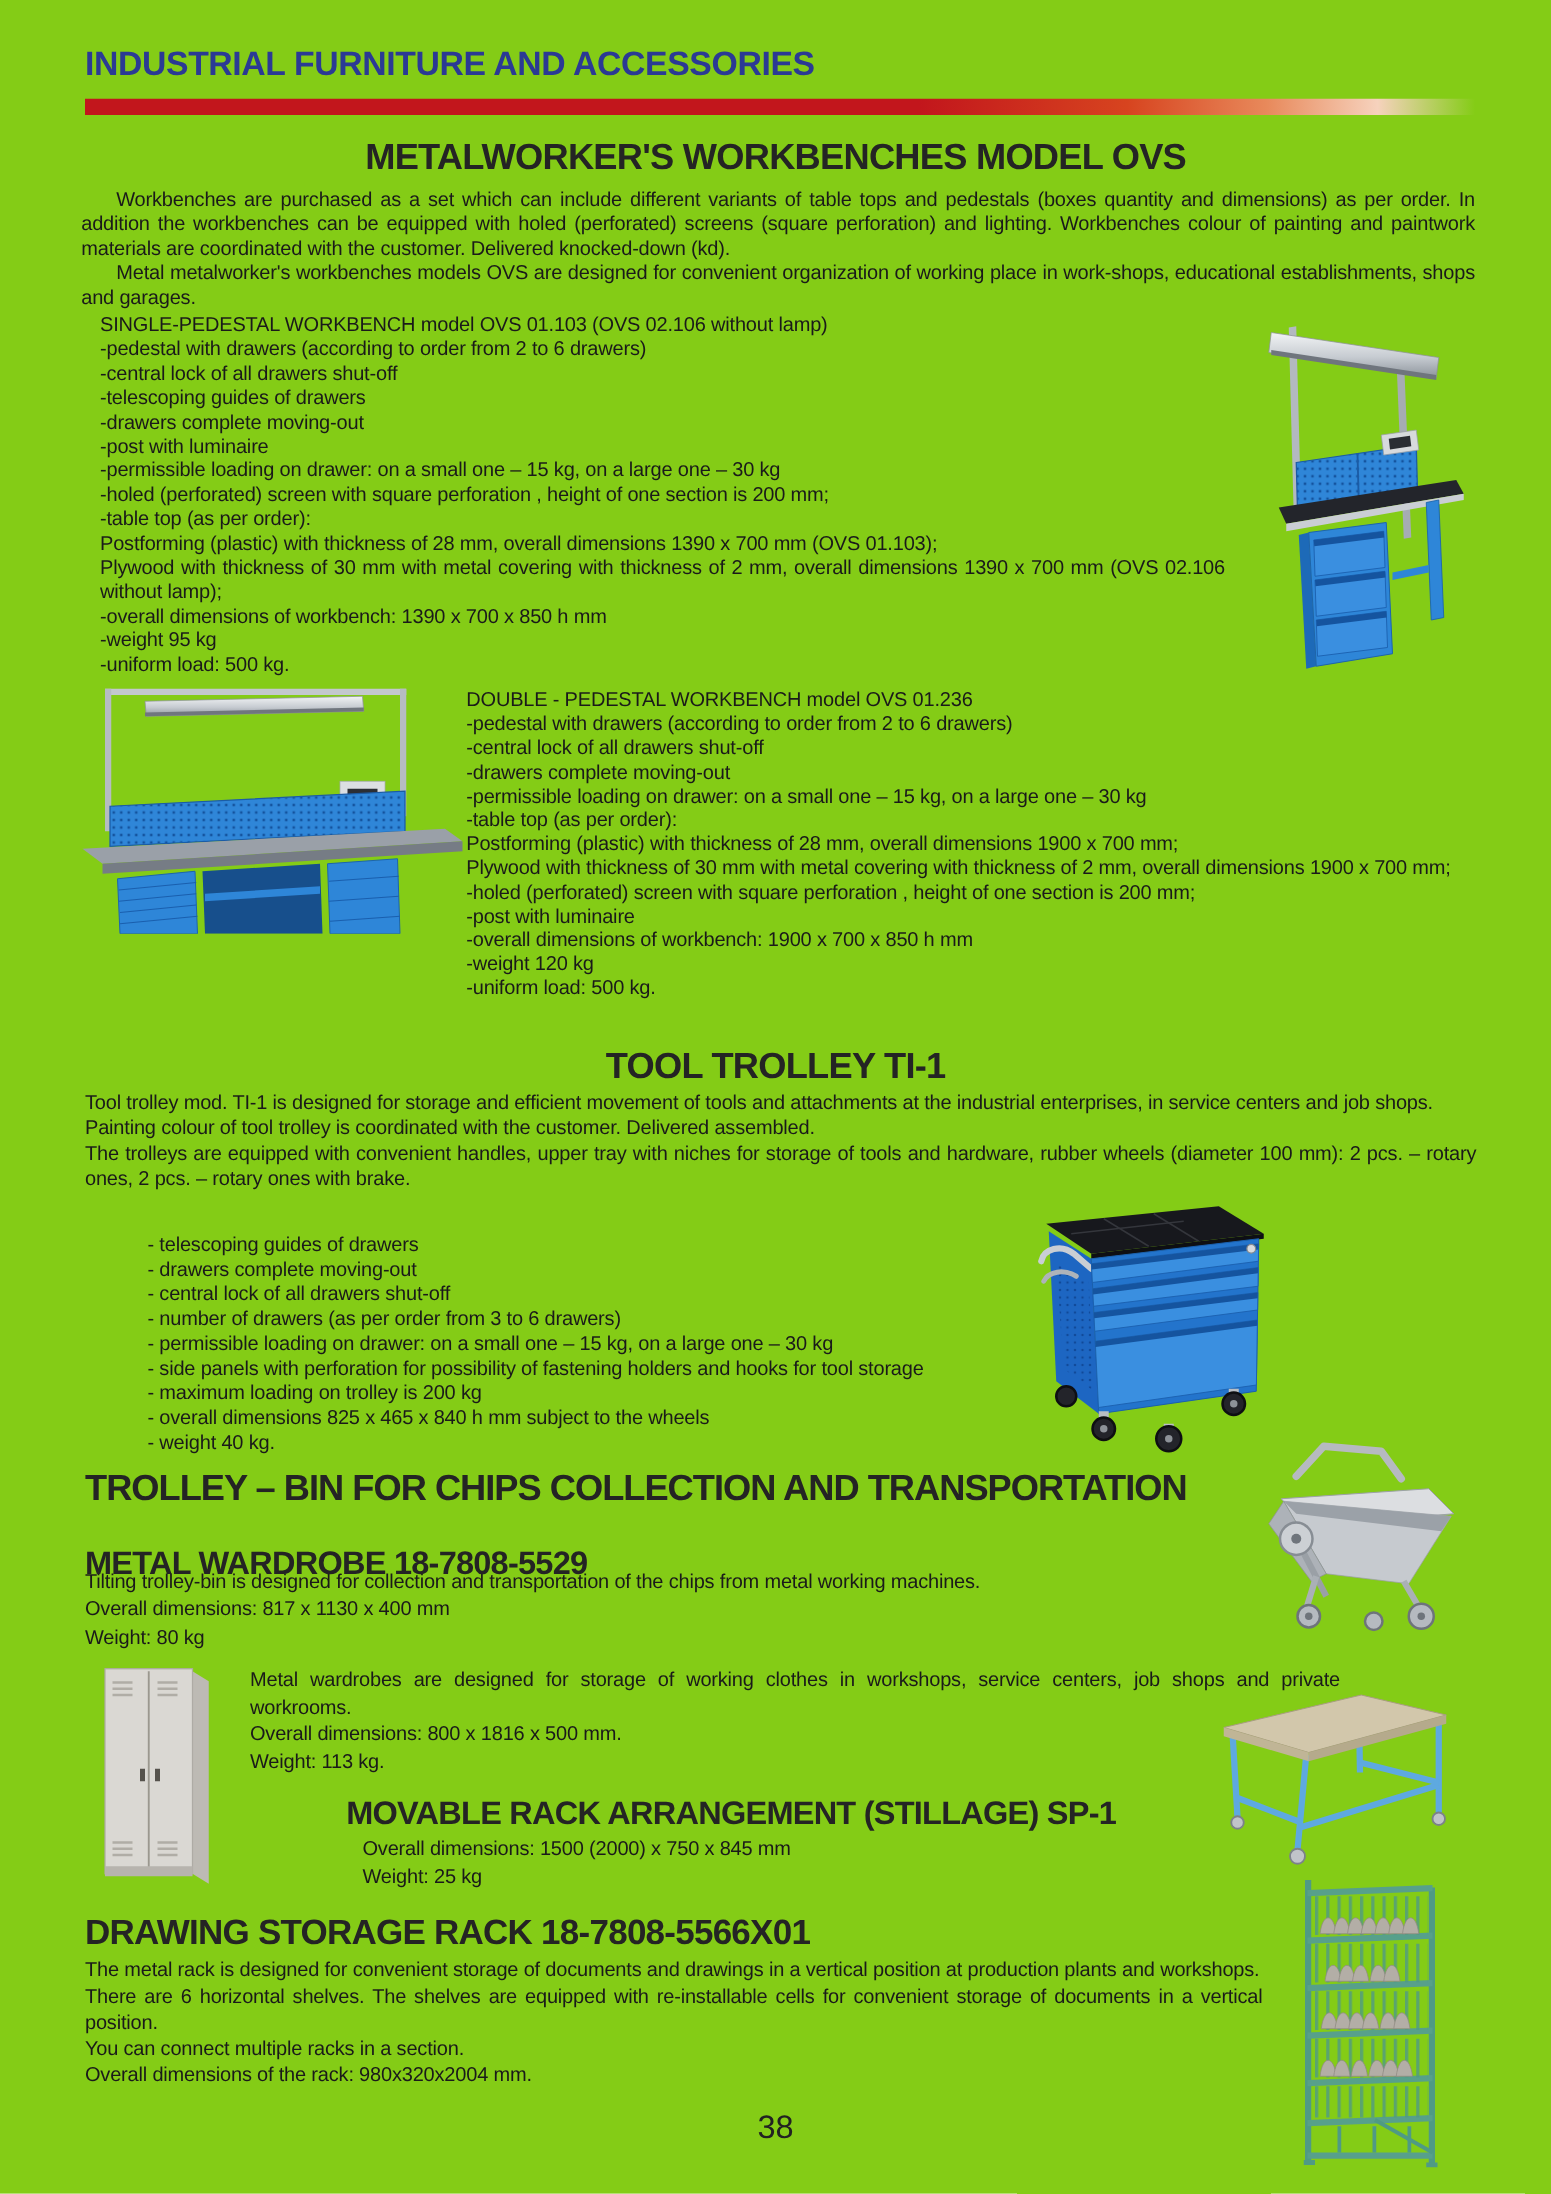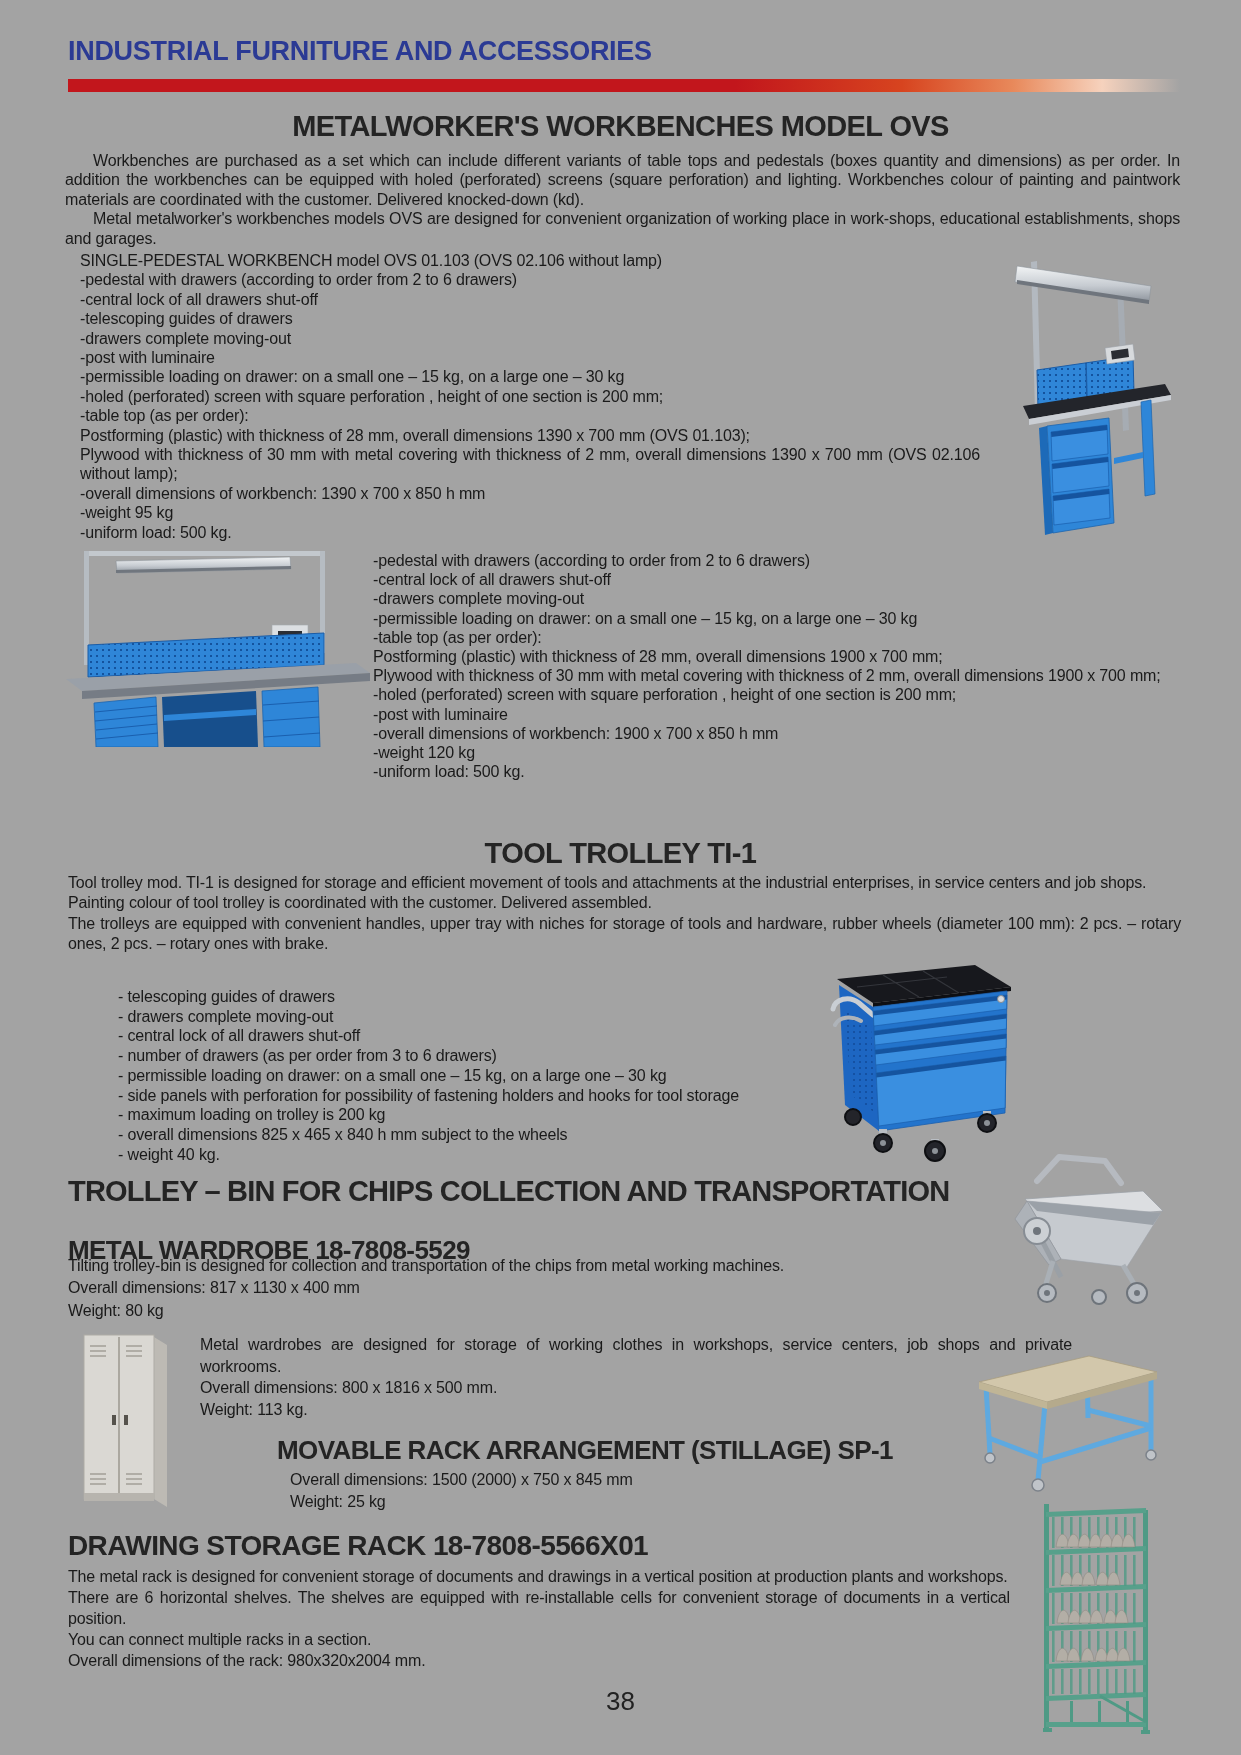--- a/index.html
+++ b/index.html
@@ -1,18 +1,18 @@
 <!DOCTYPE html>
 <html><head>
 <meta charset="utf-8">
 <style>
   * { margin:0; padding:0; box-sizing:border-box; }
   html,body { background:#ffffff; }
   .page {
-    position:relative; width:1241px; height:1755px; background:#a3a3a3;
+    position:relative; width:1241px; height:1755px; background:#84cc16;
     font-family:"Liberation Sans","DejaVu Sans",sans-serif; color:#1a1a1a;
     overflow:hidden;
   }
   .abs { position:absolute; }
   .h { font-weight:700; color:#242424; letter-spacing:-0.6px; }
   .body16 { font-size:16px; line-height:19.4px; letter-spacing:-0.15px; }
   .just { text-align:justify; }
   .para { text-indent:28px; }
   #header-title { left:68px; top:36px; font-size:27px; font-weight:700; letter-spacing:-0.3px; color:#2b3a94; }
   #red-bar { left:68px; top:79px; width:1112px; height:13px;
@@ -136,20 +136,21 @@
     <polygon points="106,170 198,164 198,170 106,176" fill="#2e86d8"></polygon>
     <polygon points="204,146 260,142 262,202 206,202" fill="#2e86d8" stroke="#1d64ad" stroke-width="0.8"></polygon>
     <g stroke="#1a5fae" stroke-width="1">
       <line x1="205" y1="160" x2="261" y2="156"></line>
         <line x1="205" y1="176" x2="261" y2="172"></line>
         <line x1="206" y1="192" x2="262" y2="188"></line>
     </g>
   </svg>
 
   <div class="abs body16" id="double-specs">
+    <div>DOUBLE - PEDESTAL WORKBENCH  model  OVS 01.236</div>
     <div>-pedestal with drawers (according to order from 2 to 6 drawers)</div>
     <div>-central lock of all drawers shut-off</div>
     <div>-drawers complete moving-out</div>
     <div>-permissible loading on drawer: on a small one – 15 kg, on a large one – 30 kg</div>
     <div>-table top (as per order):</div>
     <div>Postforming (plastic) with thickness of 28 mm, overall dimensions 1900 x 700 mm;</div>
     <div>Plywood with thickness of 30 mm with metal covering with thickness of 2 mm, overall dimensions 1900 x 700 mm;</div>
     <div>-holed (perforated) screen with square perforation , height of one section is 200 mm;</div>
     <div>-post with luminaire</div>
     <div>-overall dimensions of workbench: 1900 x 700 x 850 h mm</div>

